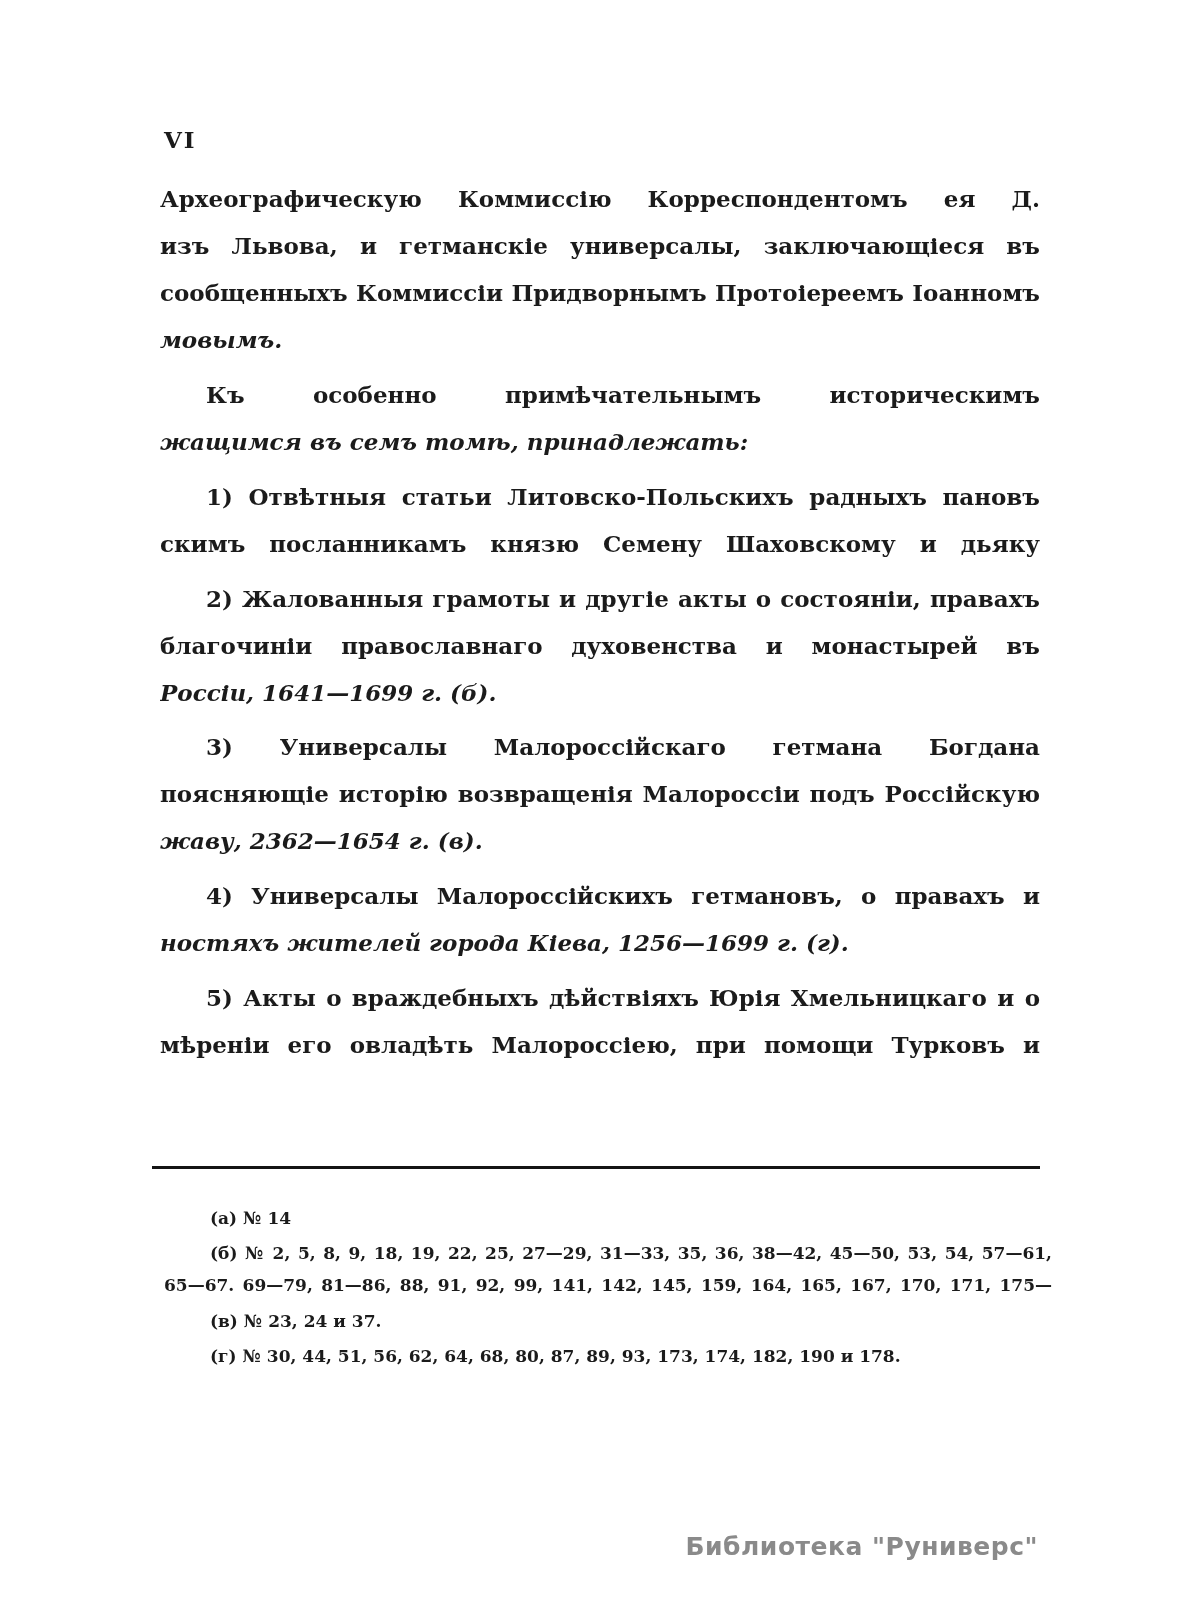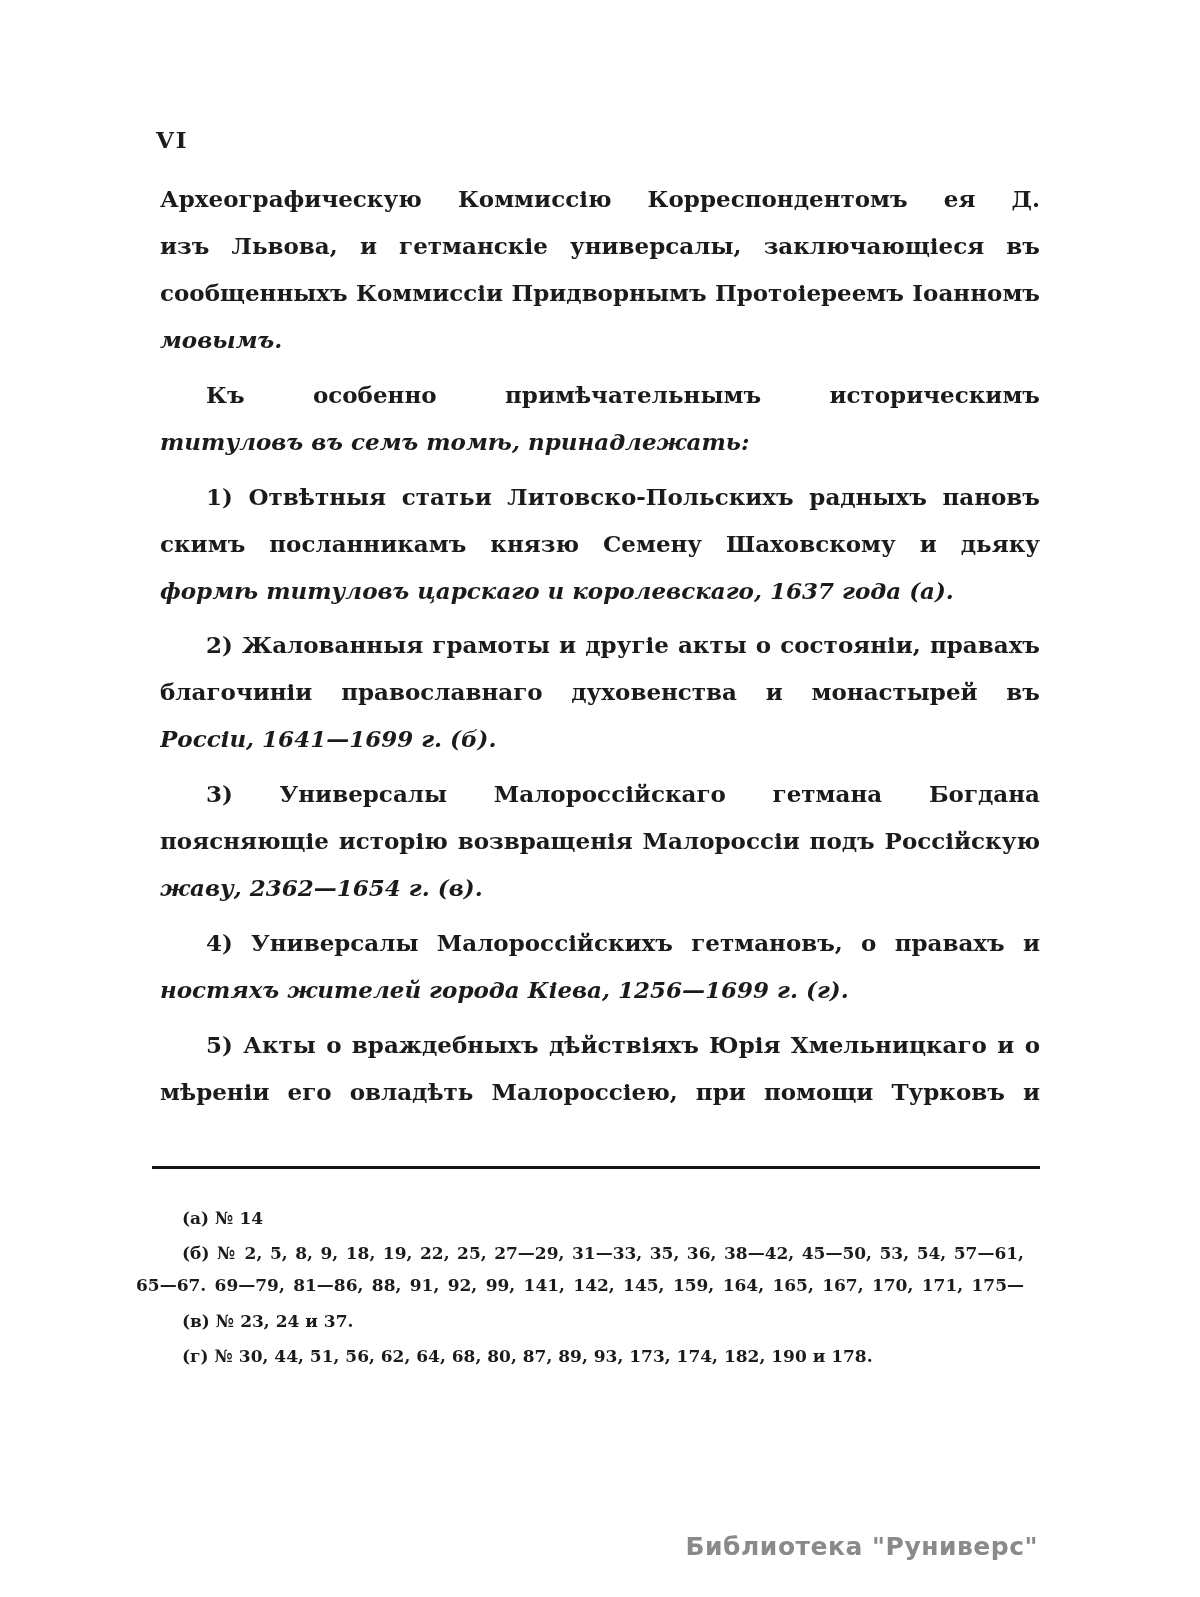--- a/index.html
+++ b/index.html
@@ -6,21 +6,21 @@
   body {
     width: 1200px; height: 1597px;
     background: #ffffff;
     position: relative;
     font-family: "DejaVu Serif", serif;
     color: #1b1b1b;
     overflow: hidden;
   }
   .page-number {
     position: absolute;
-    left: 156px; top: 126px;
+    left: 164px; top: 126px;
     font-size: 23px;
     font-weight: bold;
     letter-spacing: 2px;
   }
   .body-text {
     position: absolute;
     left: 160px; top: 176px;
     width: 880px;
     font-size: 23px;
     font-weight: bold;
@@ -37,21 +37,21 @@
   .indent { text-indent: 46px; }
 
   .footnote-rule {
     position: absolute;
     left: 152px; top: 1166px;
     width: 888px; height: 3px;
     background: #141414;
   }
   .footnotes {
     position: absolute;
-    left: 136px; top: 1203px;
+    left: 164px; top: 1203px;
     width: 888px;
     font-size: 17px;
     font-weight: bold;
   }
   .fn { margin: 0 0 4px 0; }
   .fl {
     line-height: 31px;
     max-height: 32px;
     overflow: hidden;
     text-align: justify;
@@ -78,27 +78,26 @@
 
   <div class="para">
     <div class="bl">Археографическую Коммиссію Корреспондентомъ ея Д. Зубрыцкимъ</div>
     <div class="bl">изъ Львова, и гетманскіе универсалы, заключающіеся въ рукописяхъ,</div>
     <div class="bl">сообщенныхъ Коммиссіи Придворнымъ Протоіереемъ Іоанномъ Нау-</div>
     <div class="bl end">мовымъ.</div>
   </div>
 
   <div class="para">
     <div class="bl indent">Къ особенно примѣчательнымъ историческимъ памятникамъ, содер-</div>
-    <div class="bl end">титуловъ въ семъ томѣ, принадлежать:</div>
+    <div class="bl end">жащимся въ семъ томѣ, принадлежать:</div>
   </div>
 
   <div class="para">
     <div class="bl indent">1) Отвѣтныя статьи Литовско-Польскихъ радныхъ пановъ Москов-</div>
     <div class="bl">скимъ посланникамъ князю Семену Шаховскому и дьяку Нечаеву, о</div>
-    <div class="bl end">формѣ титуловъ царскаго и королевскаго, 1637 года (а).</div>
   </div>
 
   <div class="para">
     <div class="bl indent">2) Жалованныя грамоты и другіе акты о состояніи, правахъ и</div>
     <div class="bl">благочиніи православнаго духовенства и монастырей въ Западной</div>
     <div class="bl end">Россіи, 1641—1699 г. (б).</div>
   </div>
 
   <div class="para">
     <div class="bl indent">3) Универсалы Малороссійскаго гетмана Богдана Хмельницкаго,</div>

